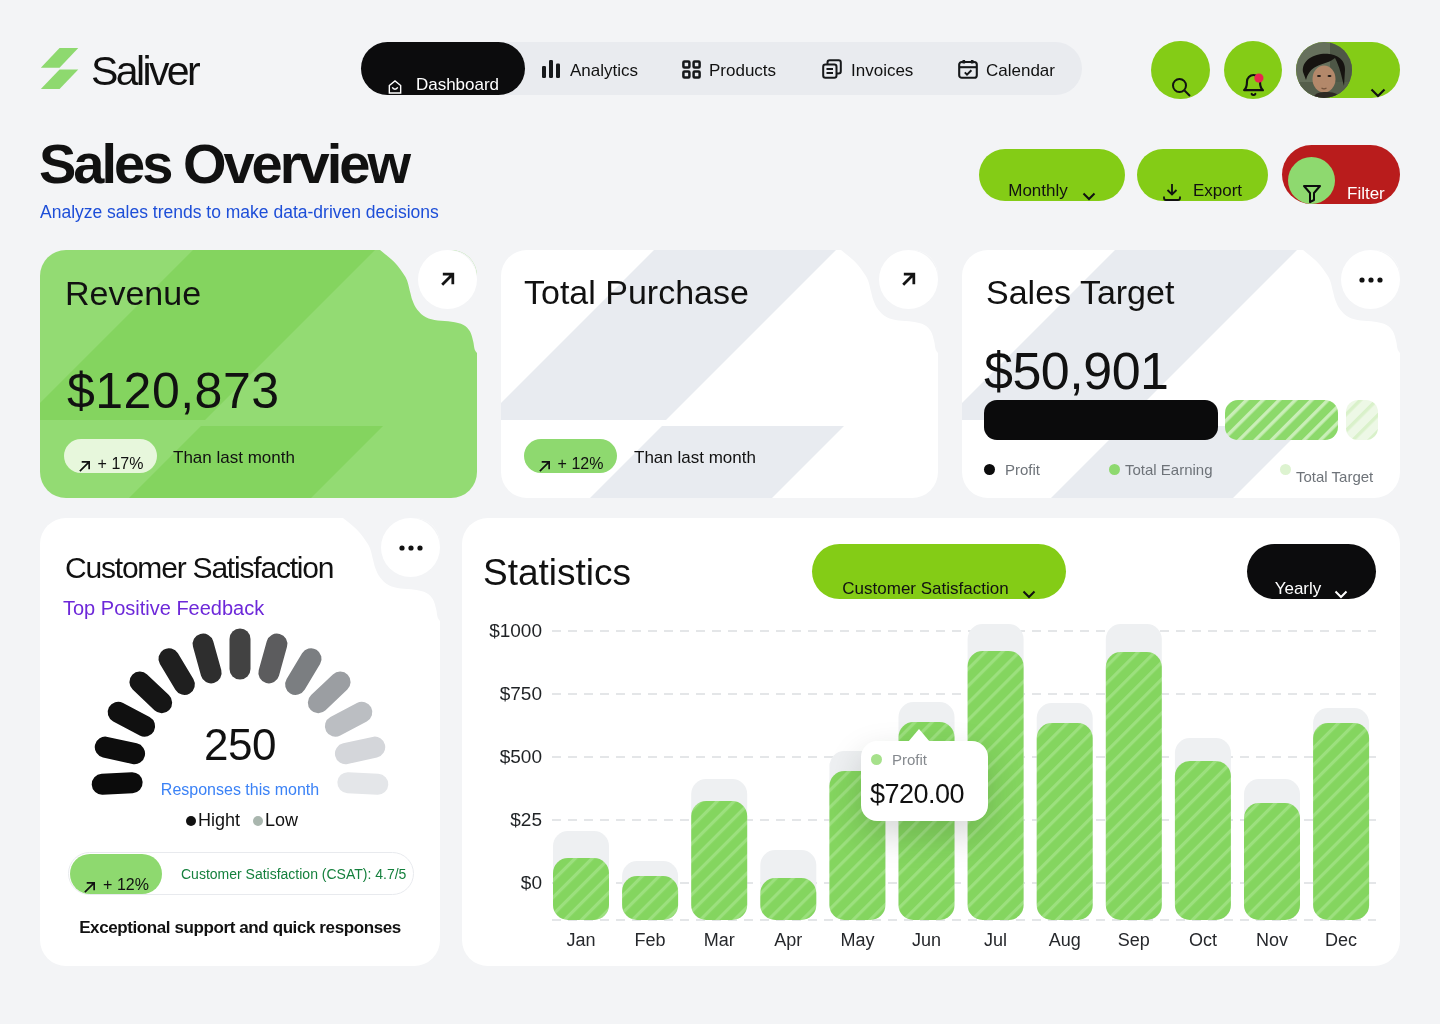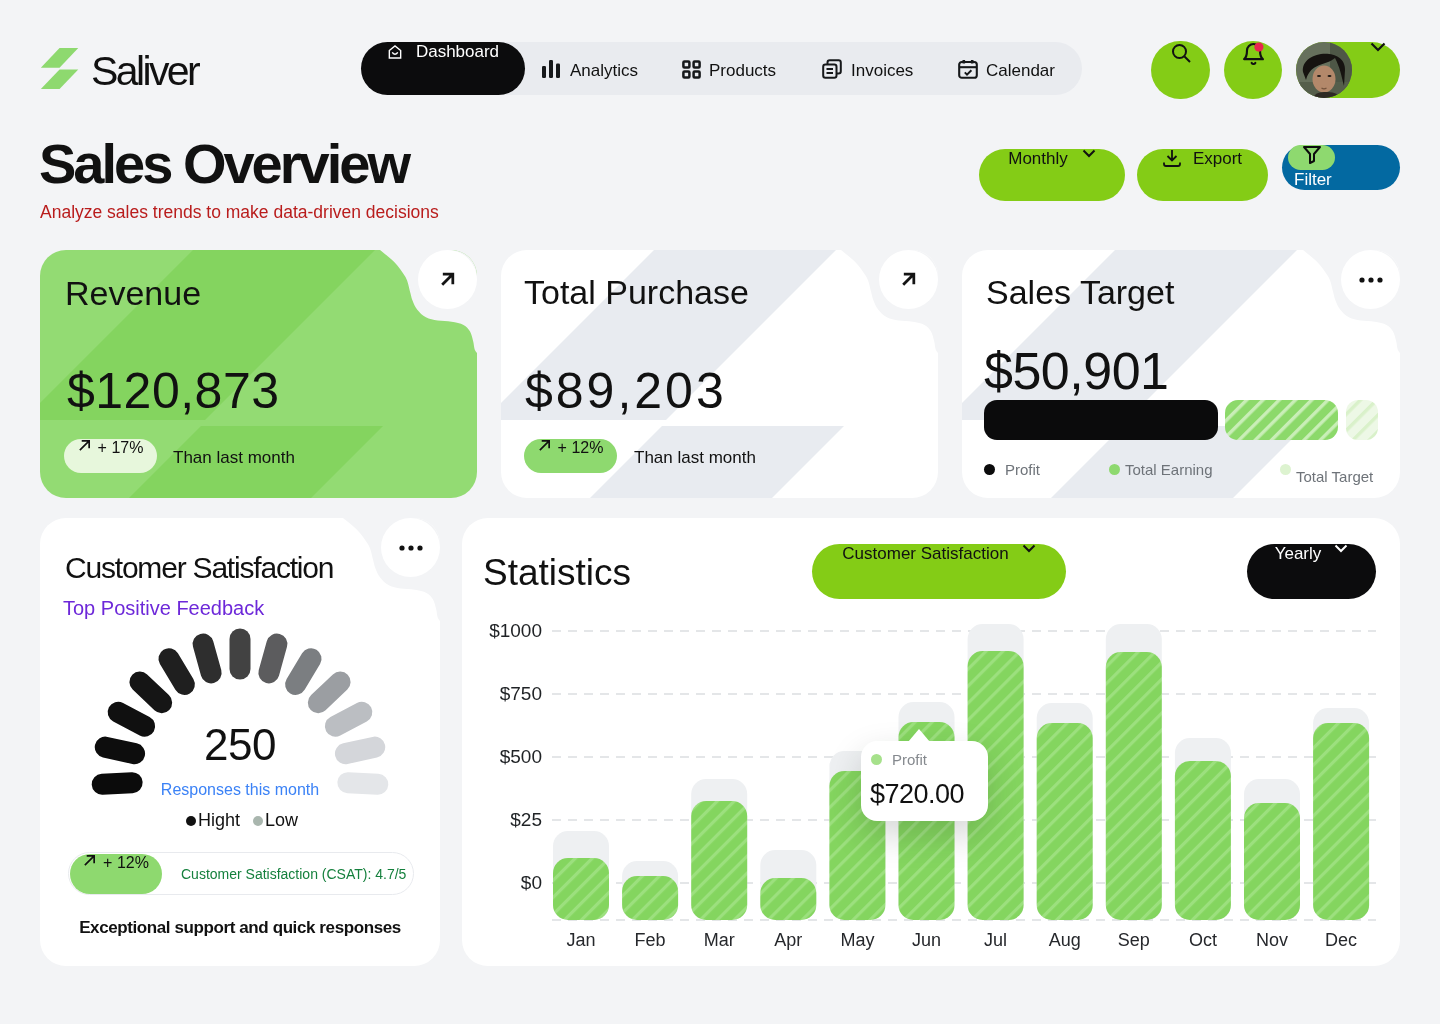--- a/index.html
+++ b/index.html
@@ -1,19 +1,19 @@
 <!DOCTYPE html>
 <html><head>
 <meta charset="utf-8">
 <style>
 * { margin:0; padding:0; box-sizing:border-box; }
 html,body { width:1440px; height:1024px; overflow:hidden; }
 body { font-family:"Liberation Sans", sans-serif; background:#f3f4f6; position:relative; color:#111; }
 .abs { position:absolute; }
-.pill { border-radius:999px; display:flex; align-items:flex-start; justify-content:center; }
+.pill { border-radius:999px; display:flex; align-items:flex-end; justify-content:center; }
 .graybtn { background:#84cc16; }
 .card { position:absolute; border-radius:26px; background:#fff; overflow:hidden; }
 .notch { position:absolute; top:0; right:0; }
 .cbtn { position:absolute; top:0; right:0; width:59px; height:59px; border-radius:50%; background:#fff; display:flex; align-items:center; justify-content:center; }
 svg { display:block; }
 </style>
 </head>
 <body>
 
 <div class="abs" style="left:40px; top:48px;">
@@ -98,36 +98,36 @@
       <ellipse cx="33.5" cy="34" rx="2" ry="1.1" fill="#1d1813"></ellipse>
       <path d="M25.5 46 q2.5 1.6 5 0" stroke="#74533c" stroke-width="1.3" fill="none"></path>
     </svg>
   </div>
   <svg width="16" height="10" viewBox="0 0 16 10" fill="none" stroke="#111" stroke-width="2.2" style="margin-left:18px;">
     <path d="M1.5 1.5 L8 8 L14.5 1.5"></path>
   </svg>
 </div>
 
 <div class="abs" style="left:39px; top:130px; font-size:56px; font-weight:700; letter-spacing:-3px; line-height:1.2;">Sales Overview</div>
-<div class="abs" style="left:40px; top:202px; font-size:17.5px; color:#b91c1c;">Analyze sales trends to make data-driven decisions</div>
+<div class="abs" style="left:40px; top:202px; font-size:17.5px; color:#1d4ed8;">Analyze sales trends to make data-driven decisions</div>
 
 <div class="abs pill graybtn" style="left:979px; top:149px; width:146px; height:52px;">
   <span style="font-size:17px;">Monthly</span>
   <svg width="14" height="9" viewBox="0 0 14 9" fill="none" stroke="#111" stroke-width="2" style="margin-left:14px;">
     <path d="M1.5 1.5 L7 7 L12.5 1.5"></path>
   </svg>
 </div>
 <div class="abs pill graybtn" style="left:1137px; top:149px; width:131px; height:52px;">
   <svg width="18" height="18" viewBox="0 0 18 18" fill="none" stroke="#111" stroke-width="1.8" style="margin-right:12px;">
     <path d="M9 1 L9 11 M4.5 7 L9 11.5 L13.5 7"></path>
     <path d="M1 13.5 L1 15 a2 2 0 0 0 2 2 L15 17 a2 2 0 0 0 2-2 L17 13.5"></path>
   </svg>
   <span style="font-size:17px;">Export</span>
 </div>
-<div class="abs pill" style="left:1282px; top:145px; width:118px; height:45px; background:#0369a1; justify-content:flex-start;flex-direction:column;">
+<div class="abs pill" style="left:1282px; top:145px; width:118px; height:59px; background:#b91c1c; justify-content:flex-start;">
   <div class="pill" style="width:47px; height:47px; background:#8ed96f; margin-left:6px;">
     <svg width="20" height="20" viewBox="0 0 20 20" fill="none" stroke="#0c0c0d" stroke-width="2" stroke-linejoin="round">
       <path d="M2 2 L18 2 L12 9 L12 16 L8 18 L8 9 Z"></path>
     </svg>
   </div>
   <span style="color:#fff; font-size:17px; margin-left:12px;">Filter</span>
 </div>
 
 <div class="card" style="left:40px; top:250px; width:437px; height:248px; background:#93db73;">
   <svg class="abs" style="left:0;top:0;" width="437" height="248" viewBox="0 0 437 248">
@@ -160,21 +160,20 @@
   </svg>
   <svg class="notch" width="110" height="110" viewBox="0 0 110 110">
       <path d="M13,0 C15.4,2.0 22.9,7.5 27.2,12.0 C31.4,16.5 35.9,22.4 38.5,27.1 C41.1,31.9 41.6,36.6 42.7,40.5 C43.9,44.4 44.1,47.0 45.4,50.2 C46.7,53.4 48.0,56.9 50.3,59.8 C52.5,62.6 55.5,65.5 58.9,67.3 C62.3,69.1 66.4,69.9 70.7,70.6 C75.0,71.3 80.3,71.0 84.6,71.7 C88.9,72.4 93.5,73.3 96.5,74.9 C99.5,76.5 101.3,78.6 102.9,81.3 C104.5,84.0 105.3,88.0 106.1,91.0 C106.9,94.0 107.0,97.6 107.7,99.6 C108.4,101.6 109.6,102.4 110.0,103.0 L110,0 Z" fill="#f3f4f6"></path>
     </svg>
   <div class="cbtn">
     <svg width="17" height="17" viewBox="0 0 16 16" fill="none" stroke="#141414" stroke-width="2.6">
       <path d="M3 13 L12.4 3.6 M3.6 3 L13 3 L13 12.4"></path>
     </svg>
   </div>
   <div class="abs" style="left:23px; top:22px; font-size:34px; line-height:1.2;">Total Purchase</div>
-  <div class="abs" style="left:24px; top:112px; font-size:50px; letter-spacing:3px;">$89,203</div>
   <div class="abs pill" style="left:23px; top:189px; width:93px; height:34px; background:#8ed96f;">
     <svg width="13" height="13" viewBox="0 0 14 14" fill="none" stroke="#111" stroke-width="1.8" style="margin-right:7px;">
       <path d="M2 12 L12 2 M4 2 L12 2 L12 10"></path>
     </svg>
     <span style="font-size:16px;">+ 12%</span>
   </div>
   <div class="abs" style="left:133px; top:198px; font-size:17px;">Than last month</div>
 </div>
 
 <div class="card" style="left:962px; top:250px; width:438px; height:248px;">

